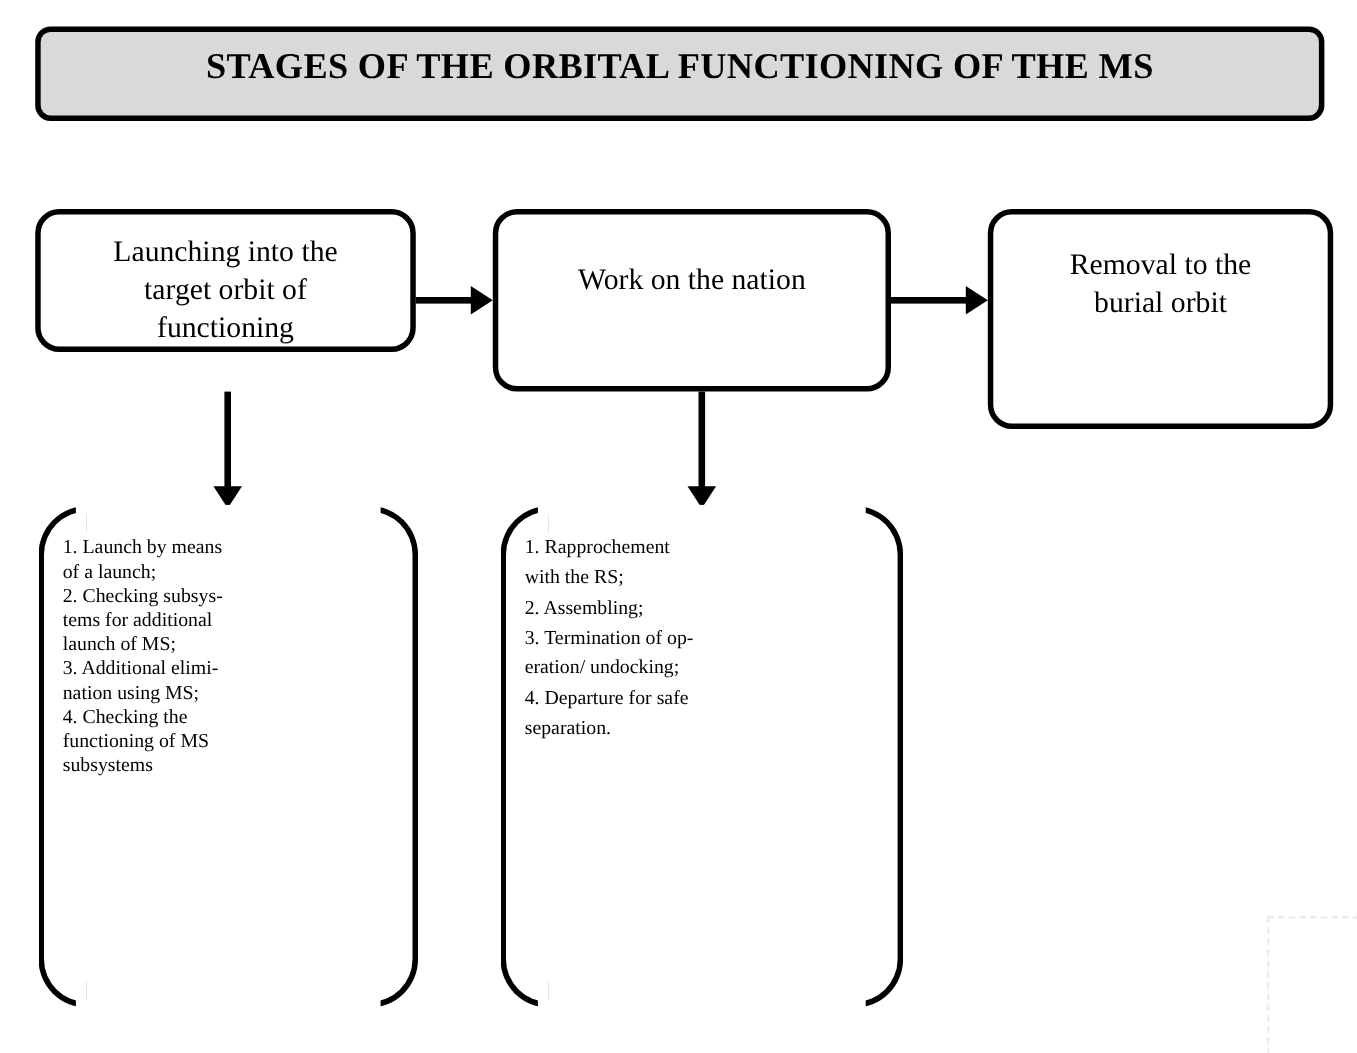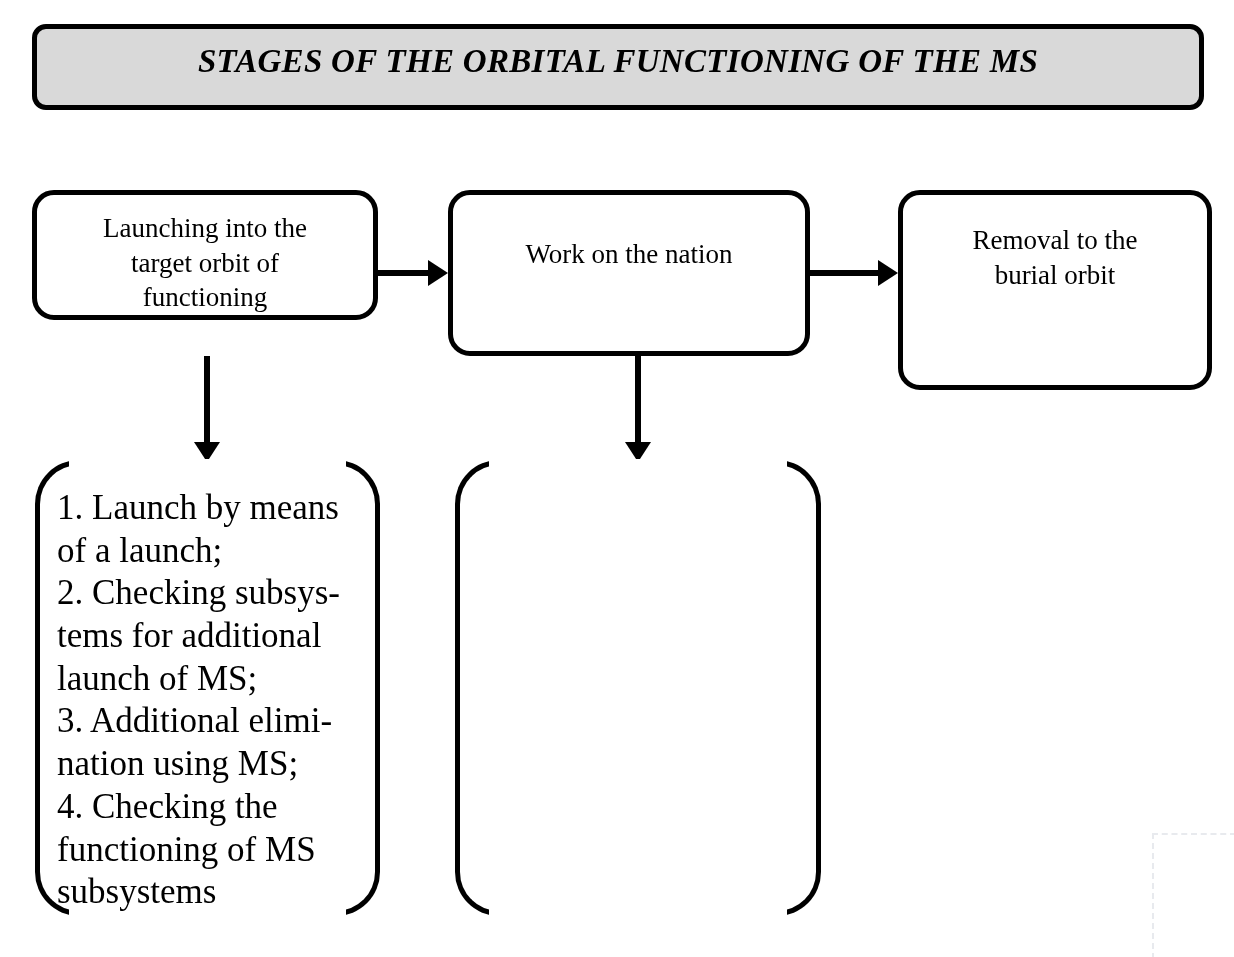--- a/index.html
+++ b/index.html
@@ -23,21 +23,20 @@
     top: 24px;
     width: 1172px;
     height: 86px;
     box-sizing: border-box;
     background: #d9d9d9;
     border: 5px solid #000000;
     border-radius: 14px;
     display: flex;
     align-items: flex-start;
     justify-content: center;
-    font-style: italic;
   }
   #title-banner .title-text {
     font-size: 33px;
     font-weight: bold;
     letter-spacing: 0.3px;
     line-height: 1;
     padding-top: 16px;
     white-space: nowrap;
   }
 
@@ -149,21 +148,21 @@
     left: 34px;
     right: 34px;
     height: 8px;
     background: #ffffff;
   }
   .bracket-box .mask-top    { top: -1px; }
   .bracket-box .mask-bottom { bottom: -1px; }
 
   .bracket-box .list-text {
     position: absolute;
-    font-size: 35px;
+    font-size: 18px;
     white-space: pre-line;
     text-align: left;
   }
 
   #bracket-box-left  { left: 35px;  top: 460px; width: 345px; height: 456px; }
   #bracket-box-left .list-text  { left: 22px; top: 27px; right: 24px; line-height: 1.22; }
 
   #bracket-box-right { left: 455px; top: 460px; width: 366px; height: 456px; }
   #bracket-box-right .list-text { left: 22px; top: 24px; right: 22px; line-height: 1.52; }
 
@@ -235,15 +234,22 @@
 4. Checking the
 functioning of MS
 subsystems</div>
 </div>
 
 <div class="bracket-box" id="bracket-box-right">
   <div class="bracket-left"></div>
   <div class="bracket-right"></div>
   <div class="mask-top"></div>
   <div class="mask-bottom"></div>
+  <div class="list-text">1. Rapprochement
+with the RS;
+2. Assembling;
+3. Termination of op-
+eration/ undocking;
+4. Departure for safe
+separation.</div>
 </div>
 
 <div id="placeholder-artifact"></div>
 
 </body></html>

